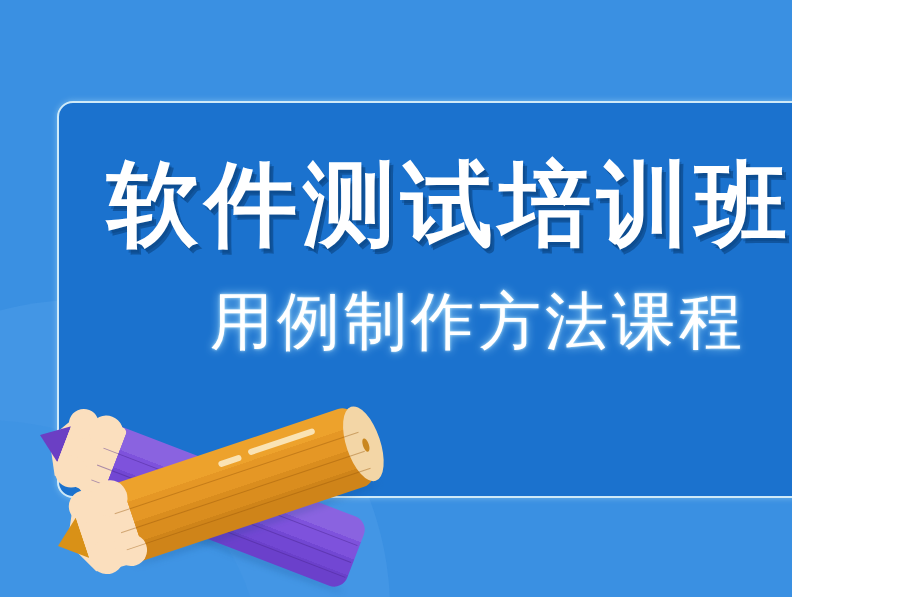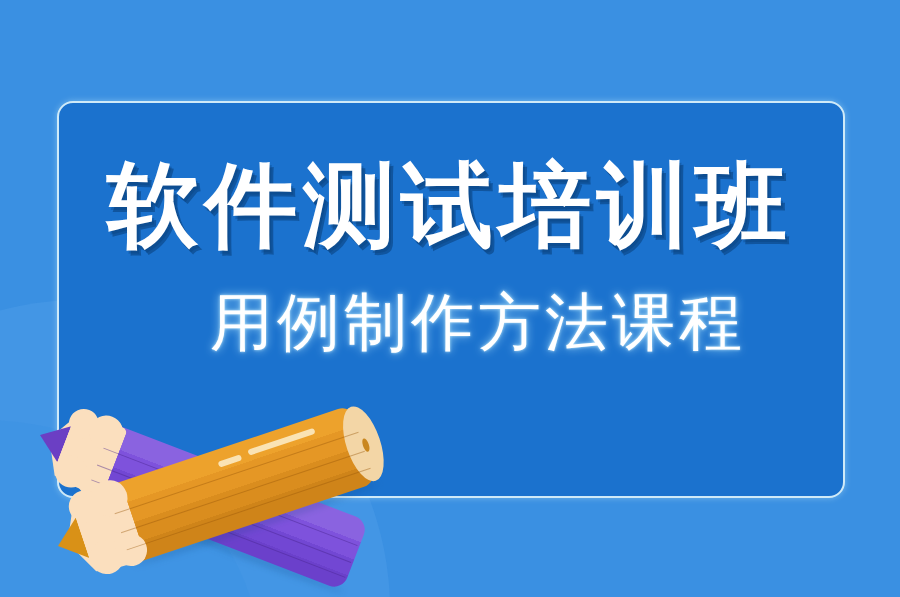--- a/index.html
+++ b/index.html
@@ -2,25 +2,25 @@
 <html><head>
 <meta charset="utf-8">
 <style>
   html, body {
     margin: 0;
     padding: 0;
     background: #ffffff;
   }
   #poster {
     position: relative;
-    width: 900px;
+    width: 792px;
     height: 597px;
     overflow: hidden;
     background: #0f766e;
-    font-family: Liberation Sans, sans-serif;
+    font-family: Liberation Serif, serif;
   }
 
   
   .bg-base {
     position: absolute;
     inset: 0;
     background: #3a90e2;
   }
   .bg-wave {
     position: absolute;

